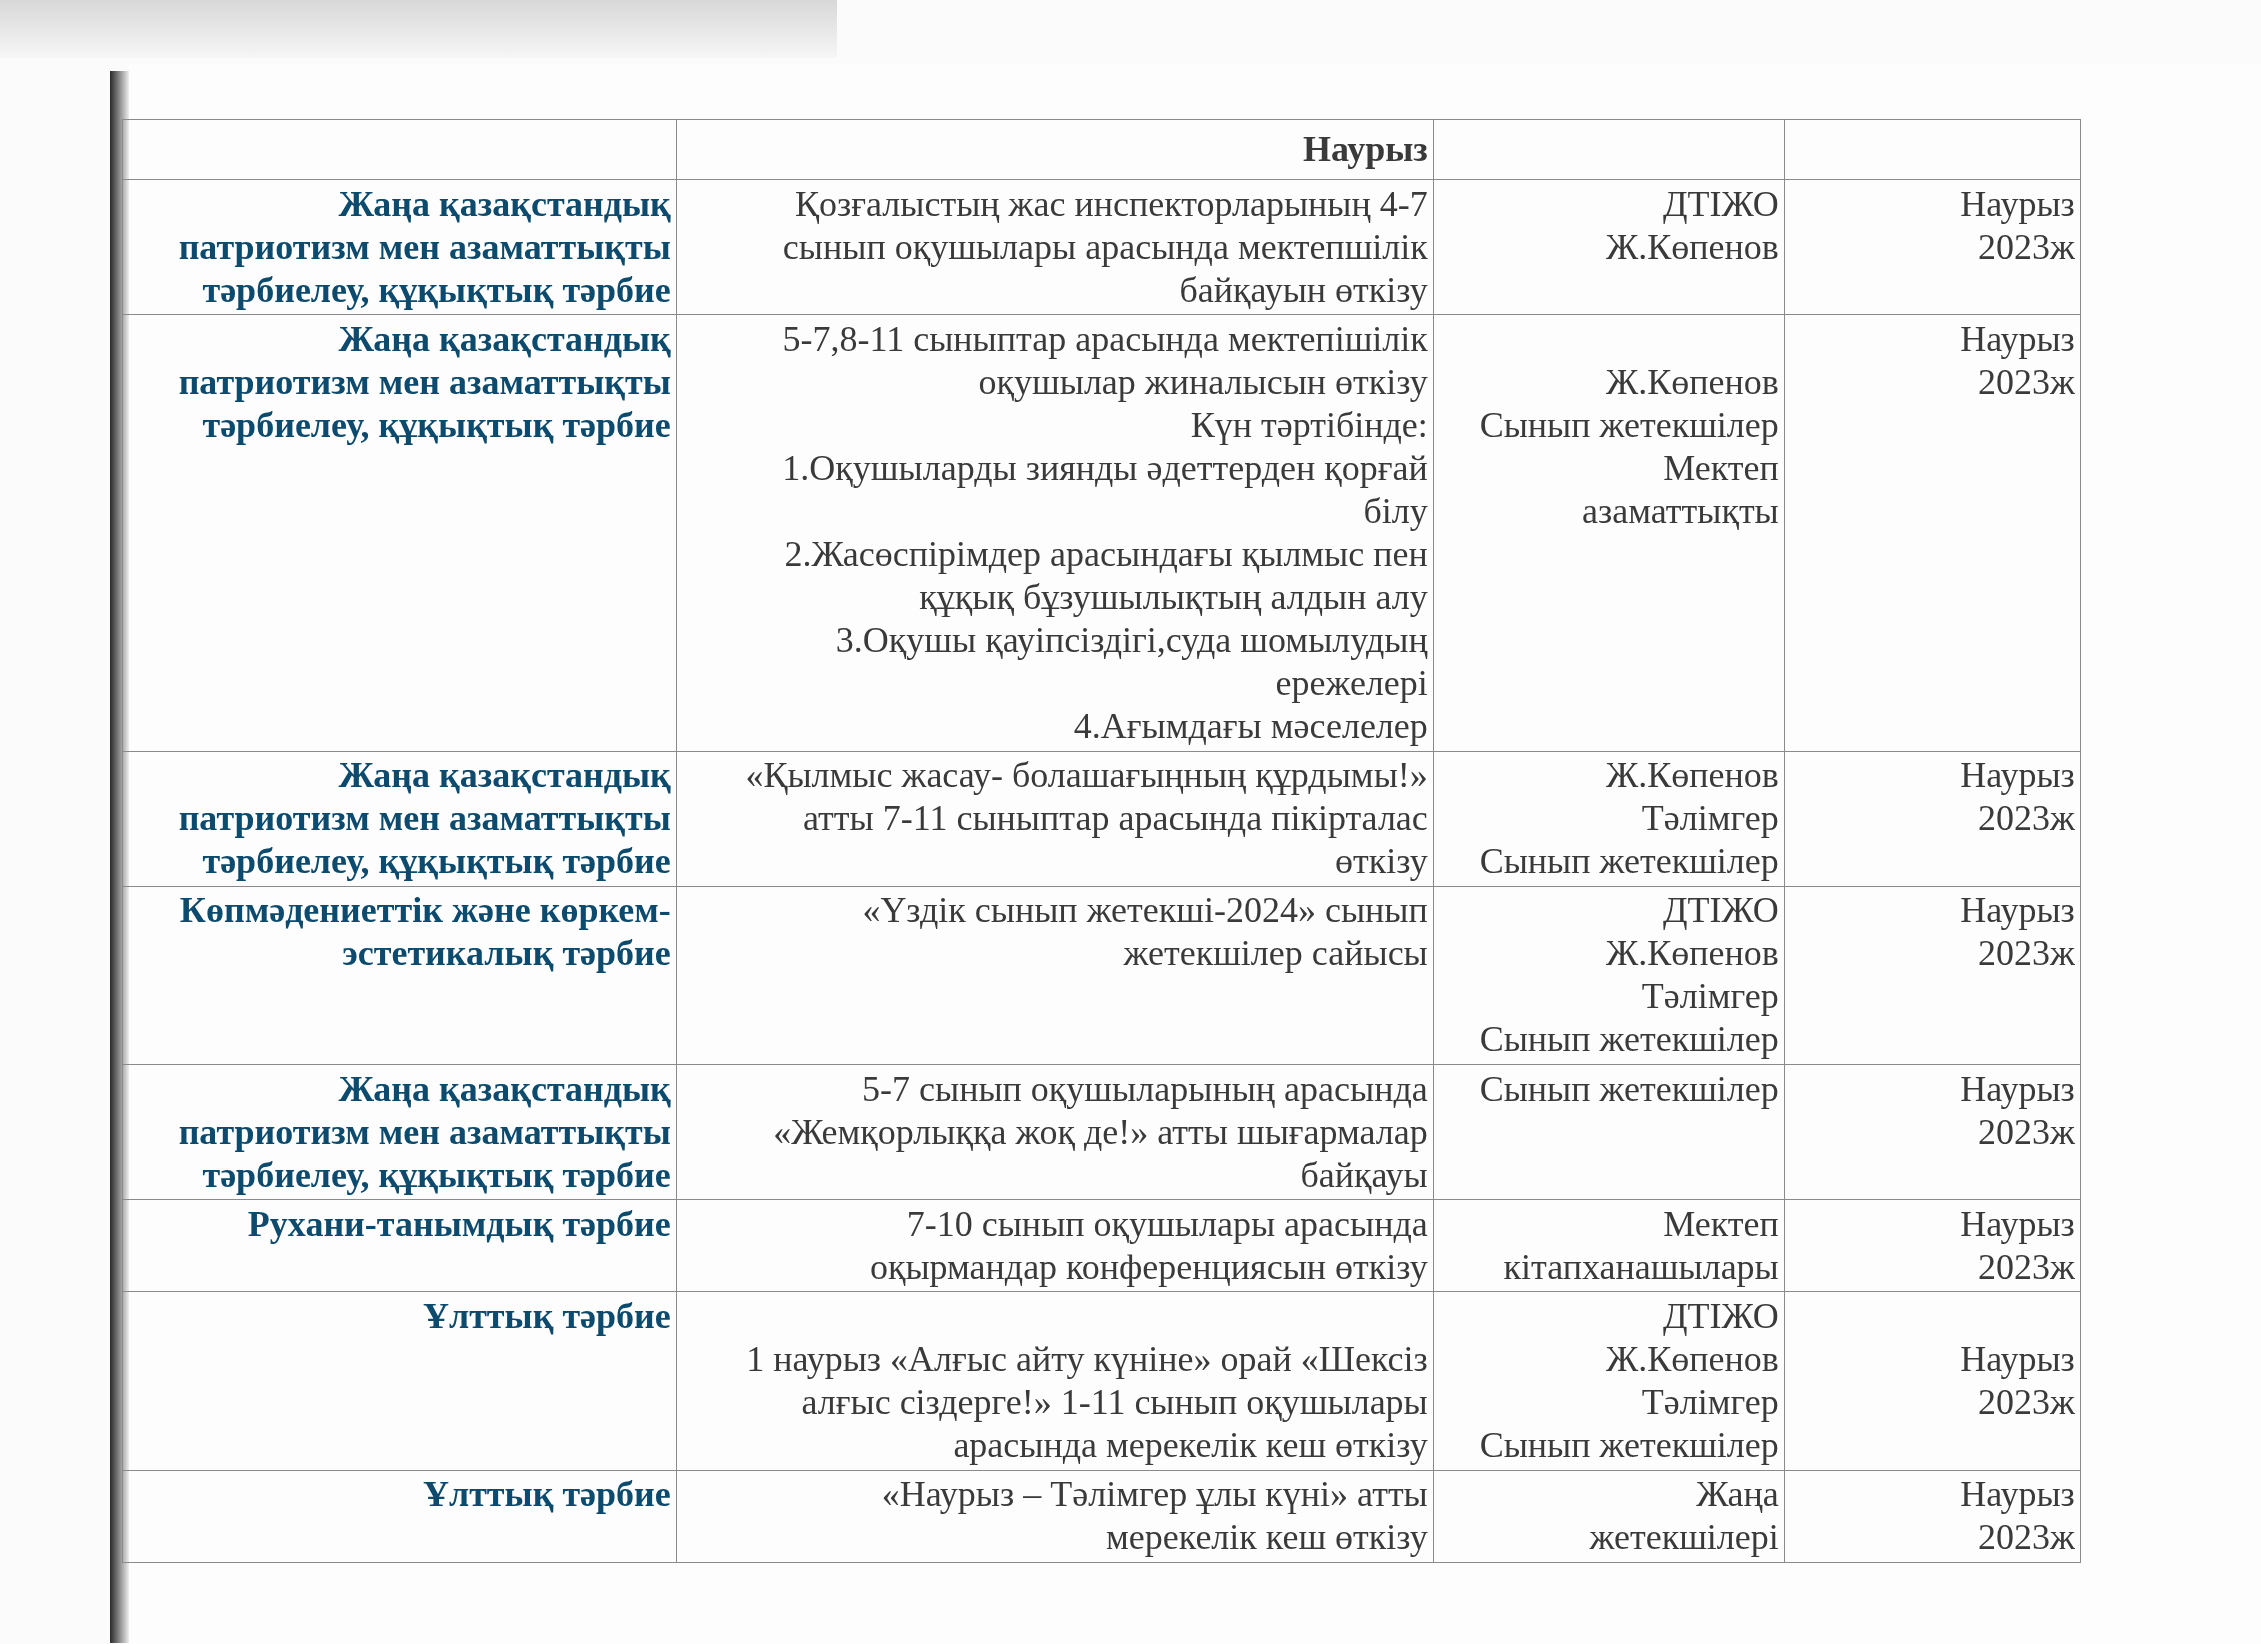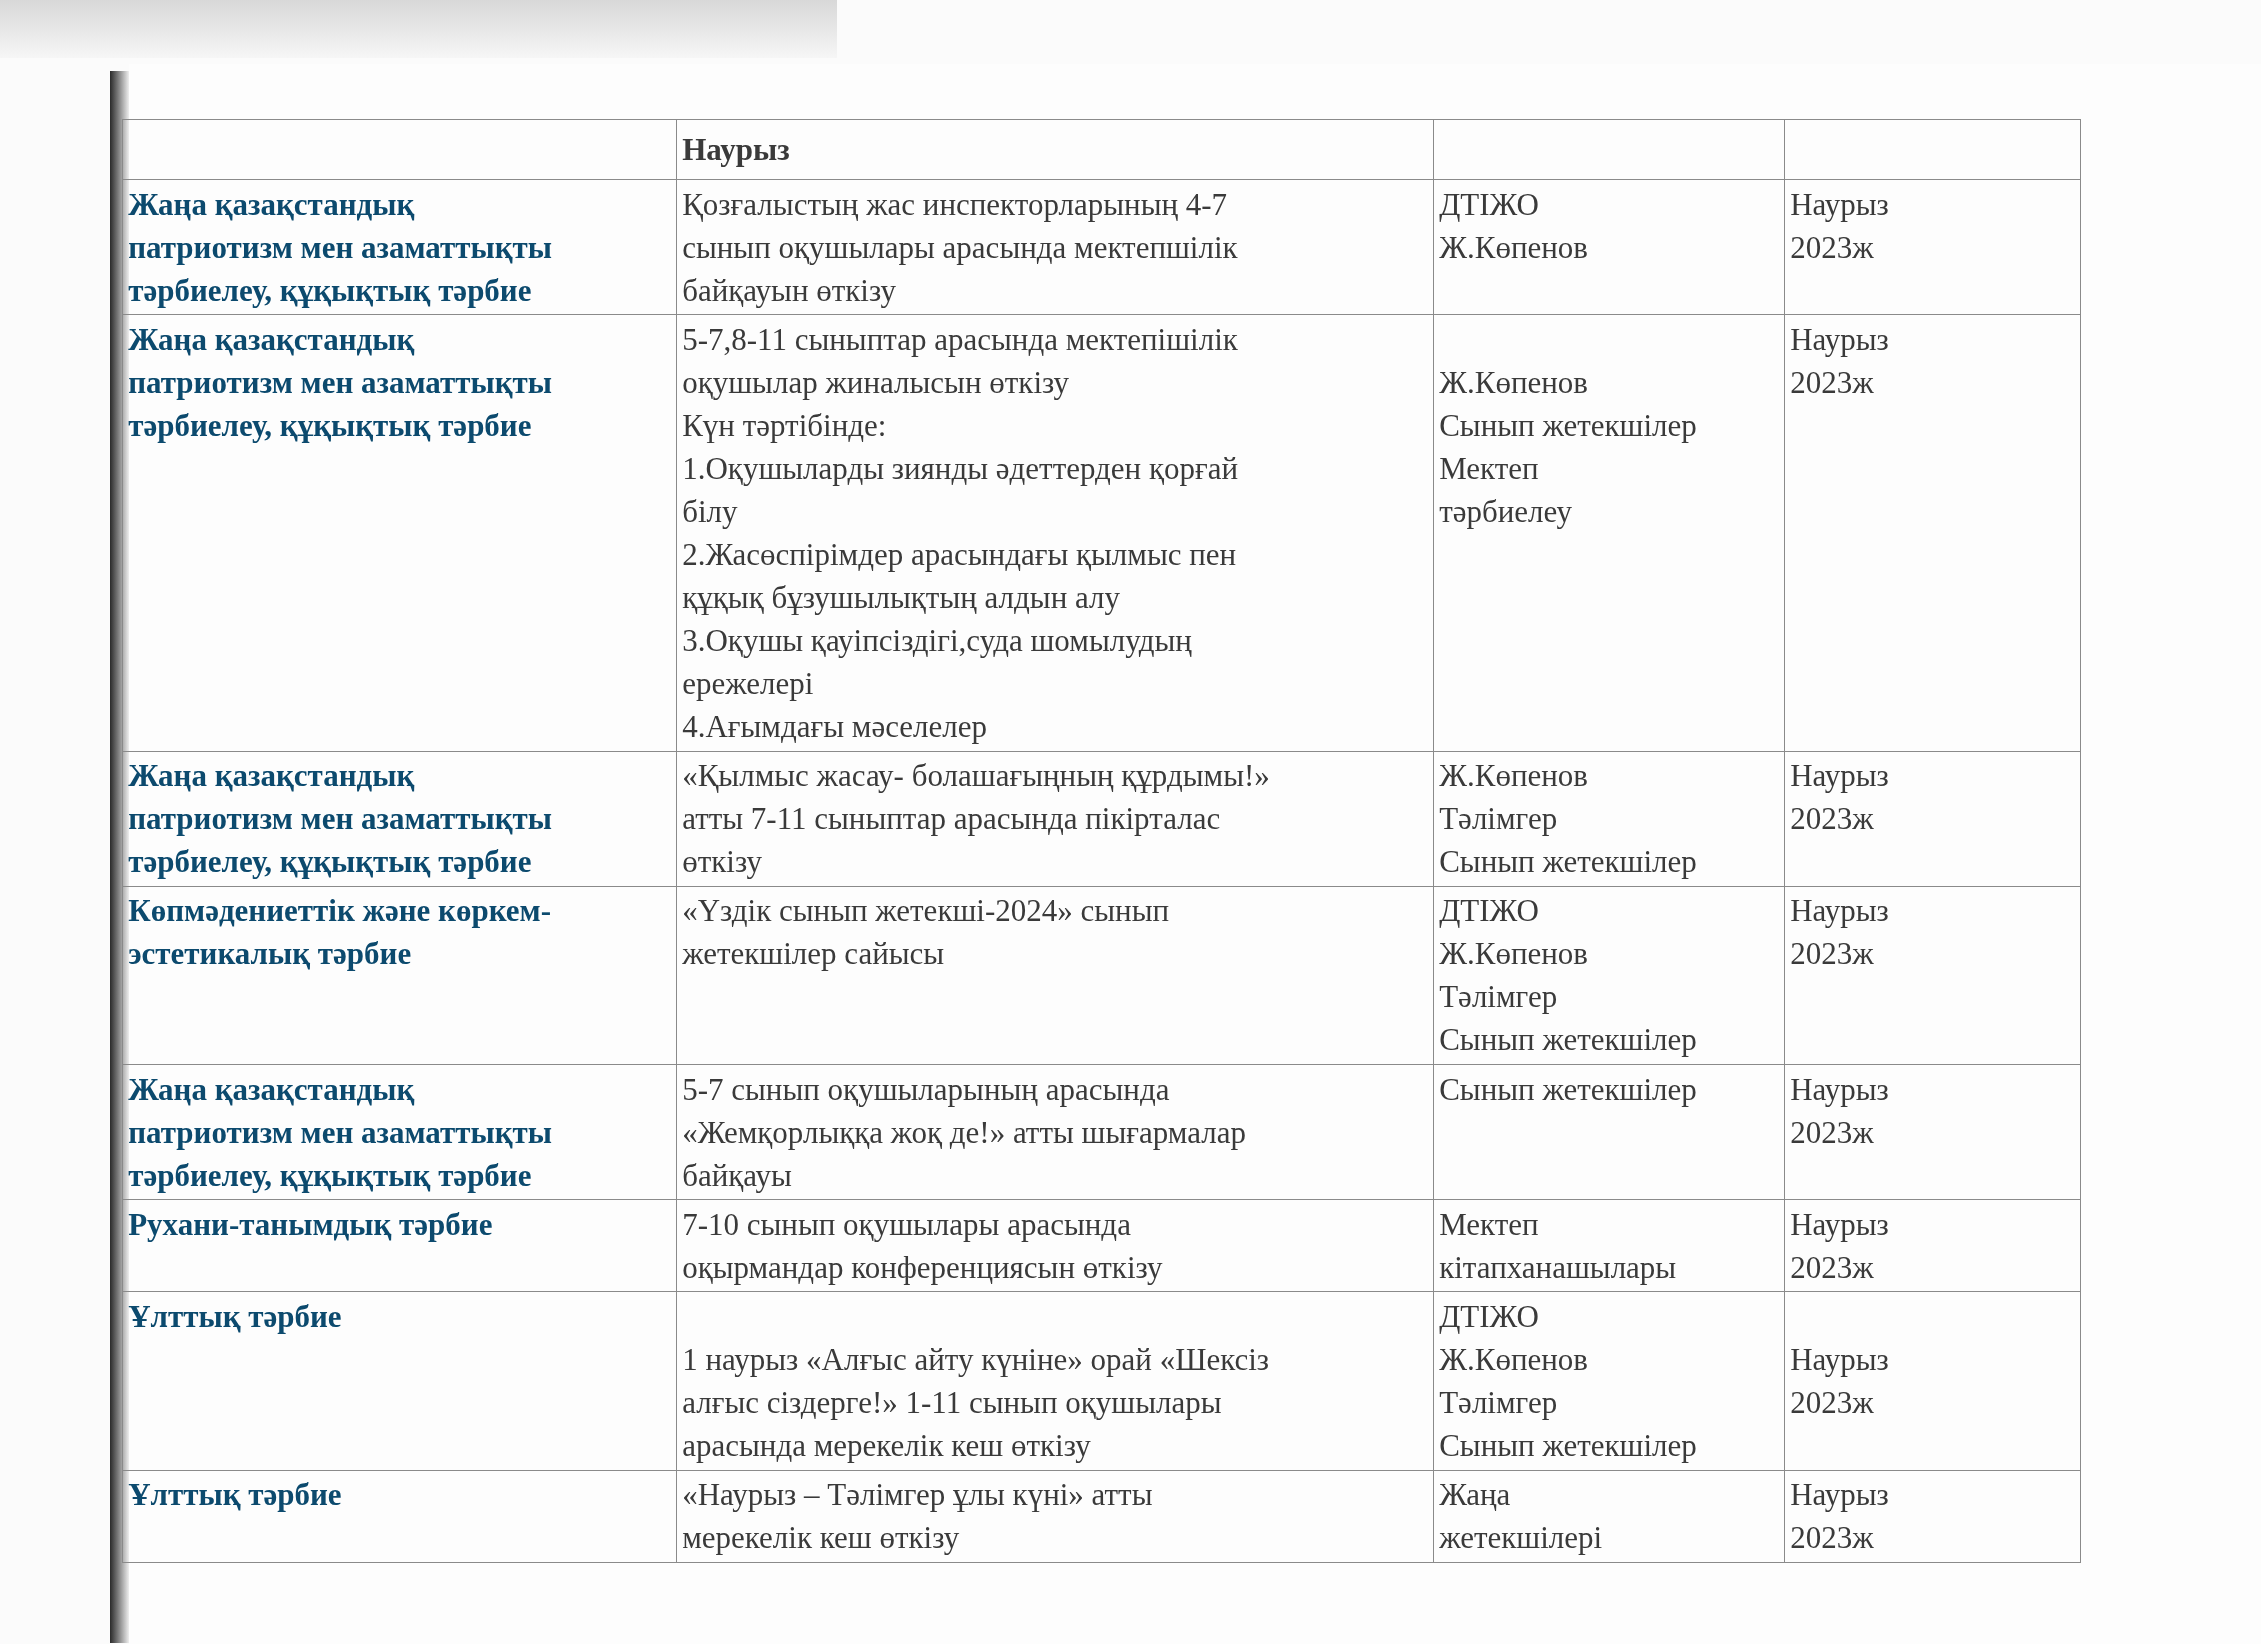--- a/index.html
+++ b/index.html
@@ -1,21 +1,21 @@
 <!DOCTYPE html>
 <html style="font-size:10.3px"><head>
 <meta charset="utf-8">
 <style>
   html,body{margin:0;padding:0;}
   body{width:2261px;height:1644px;background:#fbfbfb;position:relative;overflow:hidden;font-family:"Liberation Serif",serif;color:#3a3a3a;}
   .topshadow{position:absolute;left:0;top:0;width:837px;height:58px;background:linear-gradient(#d8d8d8,#f6f6f6);}
   .leftedge{position:absolute;left:110px;top:71px;width:19.3px;height:1572px;background:linear-gradient(90deg,#2a2a2a,#777 40%,#eee);}
   .paper{position:absolute;left:129px;top:64px;right:0;bottom:0;background:#fdfdfd;}
   table{position:absolute;left:122px;top:119px;width:1958px;border-collapse:collapse;table-layout:fixed;}
-  td{border:1.3px solid #8a8a8a;text-align:left;vertical-align:top;font-size:31px;line-height:43px;padding:2.6px 5.2px;font-family:Liberation Serif, serif;}
+  td{border:1.3px solid #8a8a8a;text-align:right;vertical-align:top;font-size:36px;line-height:43px;padding:2.6px 5.2px;font-family:Liberation Serif, serif;}
   td.c1{font-weight:bold;color:#0c4a6e;}
   td.head{font-weight:bold;height:54px;vertical-align:middle;}
   .ln{display:block;}
 </style>
 </head>
 <body>
 
 <div class="topshadow"></div>
 <div class="paper"></div>
 <div class="leftedge"></div>
@@ -70,21 +70,21 @@
           <span class="ln">құқық бұзушылықтың алдын алу</span>
           <span class="ln">3.Оқушы қауіпсіздігі,суда шомылудың</span>
           <span class="ln">ережелері</span>
           <span class="ln">4.Ағымдағы мәселелер</span>
         </td>
         <td class="c3">
           <span class="ln">&nbsp;</span>
           <span class="ln">Ж.Көпенов</span>
           <span class="ln">Сынып жетекшілер</span>
           <span class="ln">Мектеп</span>
-          <span class="ln">тәрбиелеу</span>
+          <span class="ln">азаматтықты</span>
         </td>
         <td class="c4">
           <span class="ln">Наурыз</span>
           <span class="ln">2023ж</span>
         </td>
       </tr>
       <tr>
         <td class="c1">
           <span class="ln">Жаңа қазақстандық</span>
           <span class="ln">патриотизм мен азаматтықты</span>

